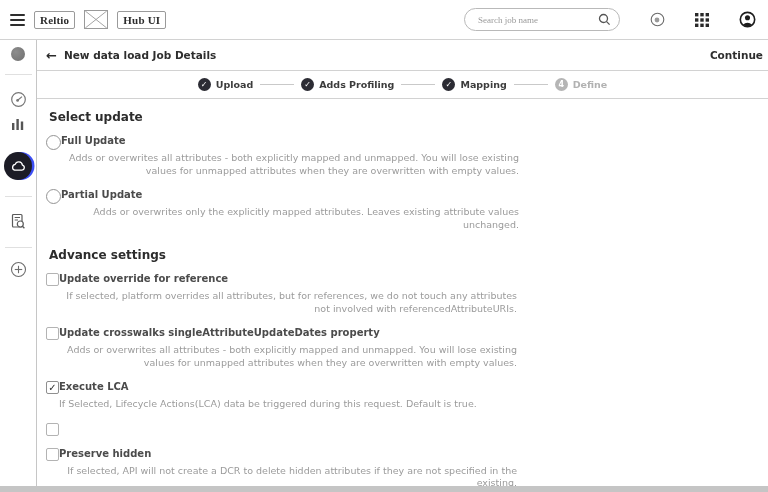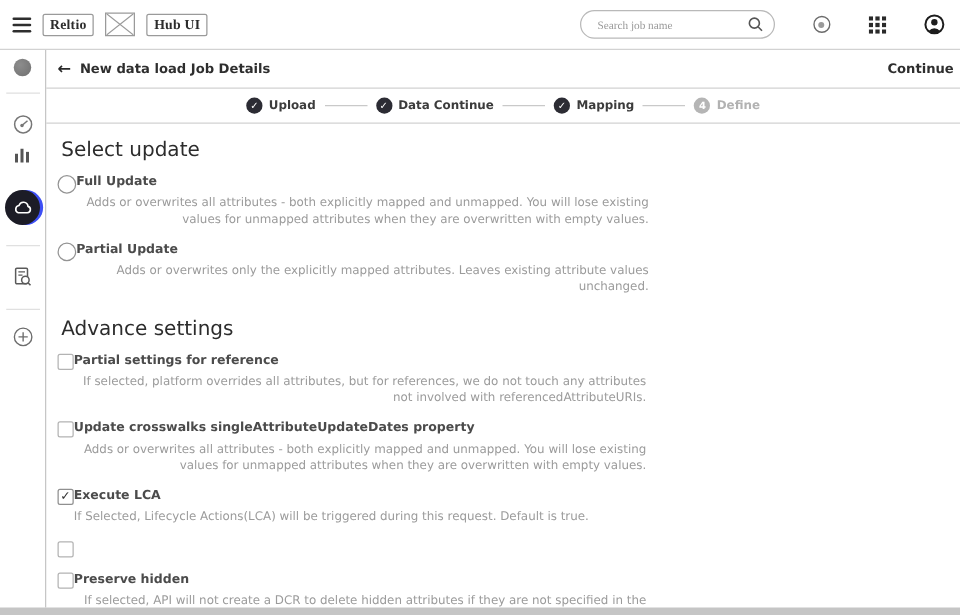--- a/index.html
+++ b/index.html
@@ -44,21 +44,21 @@
   .stepper{display:flex;align-items:center;gap:7px;}
   .step{display:flex;align-items:center;gap:5px;}
   .step-circle{width:13px;height:13px;border-radius:50%;background:#2c2c34;color:#fff;font-size:8px;line-height:13px;text-align:center;font-weight:bold;flex:none;}
   .step-label{font-size:9.5px;font-weight:bold;color:#3c3c3c;white-space:nowrap;}
   .step.upcoming .step-circle{background:#b5b5b5;}
   .step.upcoming .step-label{color:#b2b2b2;}
   .connector{width:34px;height:1.5px;background:#c9c9c9;flex:none;}
   
   .content{padding:11px 20px 0 9px;overflow:hidden;}
   .section{margin-bottom:17px;}
-  .section-title{font-size:16px;font-weight:normal;margin:0 0 10px 3px;color:#2c2c2c;}
+  .section-title{font-size:12px;font-weight:bold;margin:0 0 10px 3px;color:#2c2c2c;}
   .opt{display:flex;margin-bottom:11px;}
   .radio{width:15px;height:15px;border:1.5px solid #949494;border-radius:50%;flex:none;margin-top:1px;cursor:pointer;background:#fff;}
   .checkbox{width:13px;height:13px;border:1.5px solid #b3b3b3;border-radius:2px;flex:none;display:flex;align-items:center;justify-content:center;font-size:10px;color:#2e2e2e;font-weight:bold;margin-top:1px;cursor:pointer;background:#fff;line-height:1;}
   .checkbox.checked{border-color:#8f8f8f;}
   .opt-label{font-size:10px;font-weight:600;color:#4b4b4b;line-height:13px;}
   .opt-desc{font-size:9.5px;color:#9b9b9b;line-height:12.5px;max-width:458px;margin-top:5px;text-align:right;}
   
   .hscrollbar{position:absolute;left:0;bottom:0;width:768px;height:6px;background:var(--scrollbar);}
 </style>
 </head>
@@ -178,21 +178,21 @@
 
     <div class="stepper-row">
       <div class="stepper">
         <span class="step done">
           <span class="step-circle">✓</span>
           <span class="step-label">Upload</span>
         </span>
         <span class="connector"></span>
         <span class="step done">
           <span class="step-circle">✓</span>
-          <span class="step-label">Data Continue</span>
+          <span class="step-label">Adds Profiling</span>
         </span>
         <span class="connector"></span>
         <span class="step done">
           <span class="step-circle">✓</span>
           <span class="step-label">Mapping</span>
         </span>
         <span class="connector"></span>
         <span class="step upcoming">
           <span class="step-circle">4</span>
           <span class="step-label">Define</span>
@@ -221,40 +221,40 @@
           </div>
         </div>
       </section>
 
       <section class="section">
         <h3 class="section-title">Advance settings</h3>
 
         <div class="opt">
           <span class="checkbox"></span>
           <div>
-            <div class="opt-label">Partial settings for reference</div>
+            <div class="opt-label">Update override for reference</div>
             <div class="opt-desc">If selected, platform overrides all attributes, but for references, we do not touch any attributes not involved with referencedAttributeURIs.</div>
           </div>
         </div>
 
         <div class="opt">
           <span class="checkbox"></span>
           <div>
             <div class="opt-label">Update crosswalks singleAttributeUpdateDates property</div>
             <div class="opt-desc">Adds or overwrites all attributes - both explicitly mapped and unmapped. You will lose existing values for unmapped attributes when they are overwritten with empty values.</div>
           </div>
         </div>
 
         <div class="opt">
           <span class="checkbox checked">
               <span>✓</span>
             </span>
           <div>
             <div class="opt-label">Execute LCA</div>
-            <div class="opt-desc">If Selected, Lifecycle Actions(LCA) will be triggered during this request. Default is true.</div>
+            <div class="opt-desc">If Selected, Lifecycle Actions(LCA) data be triggered during this request. Default is true.</div>
           </div>
         </div>
 
         <div class="opt">
           <span class="checkbox"></span>
         </div>
 
         <div class="opt">
           <span class="checkbox"></span>
           <div>

